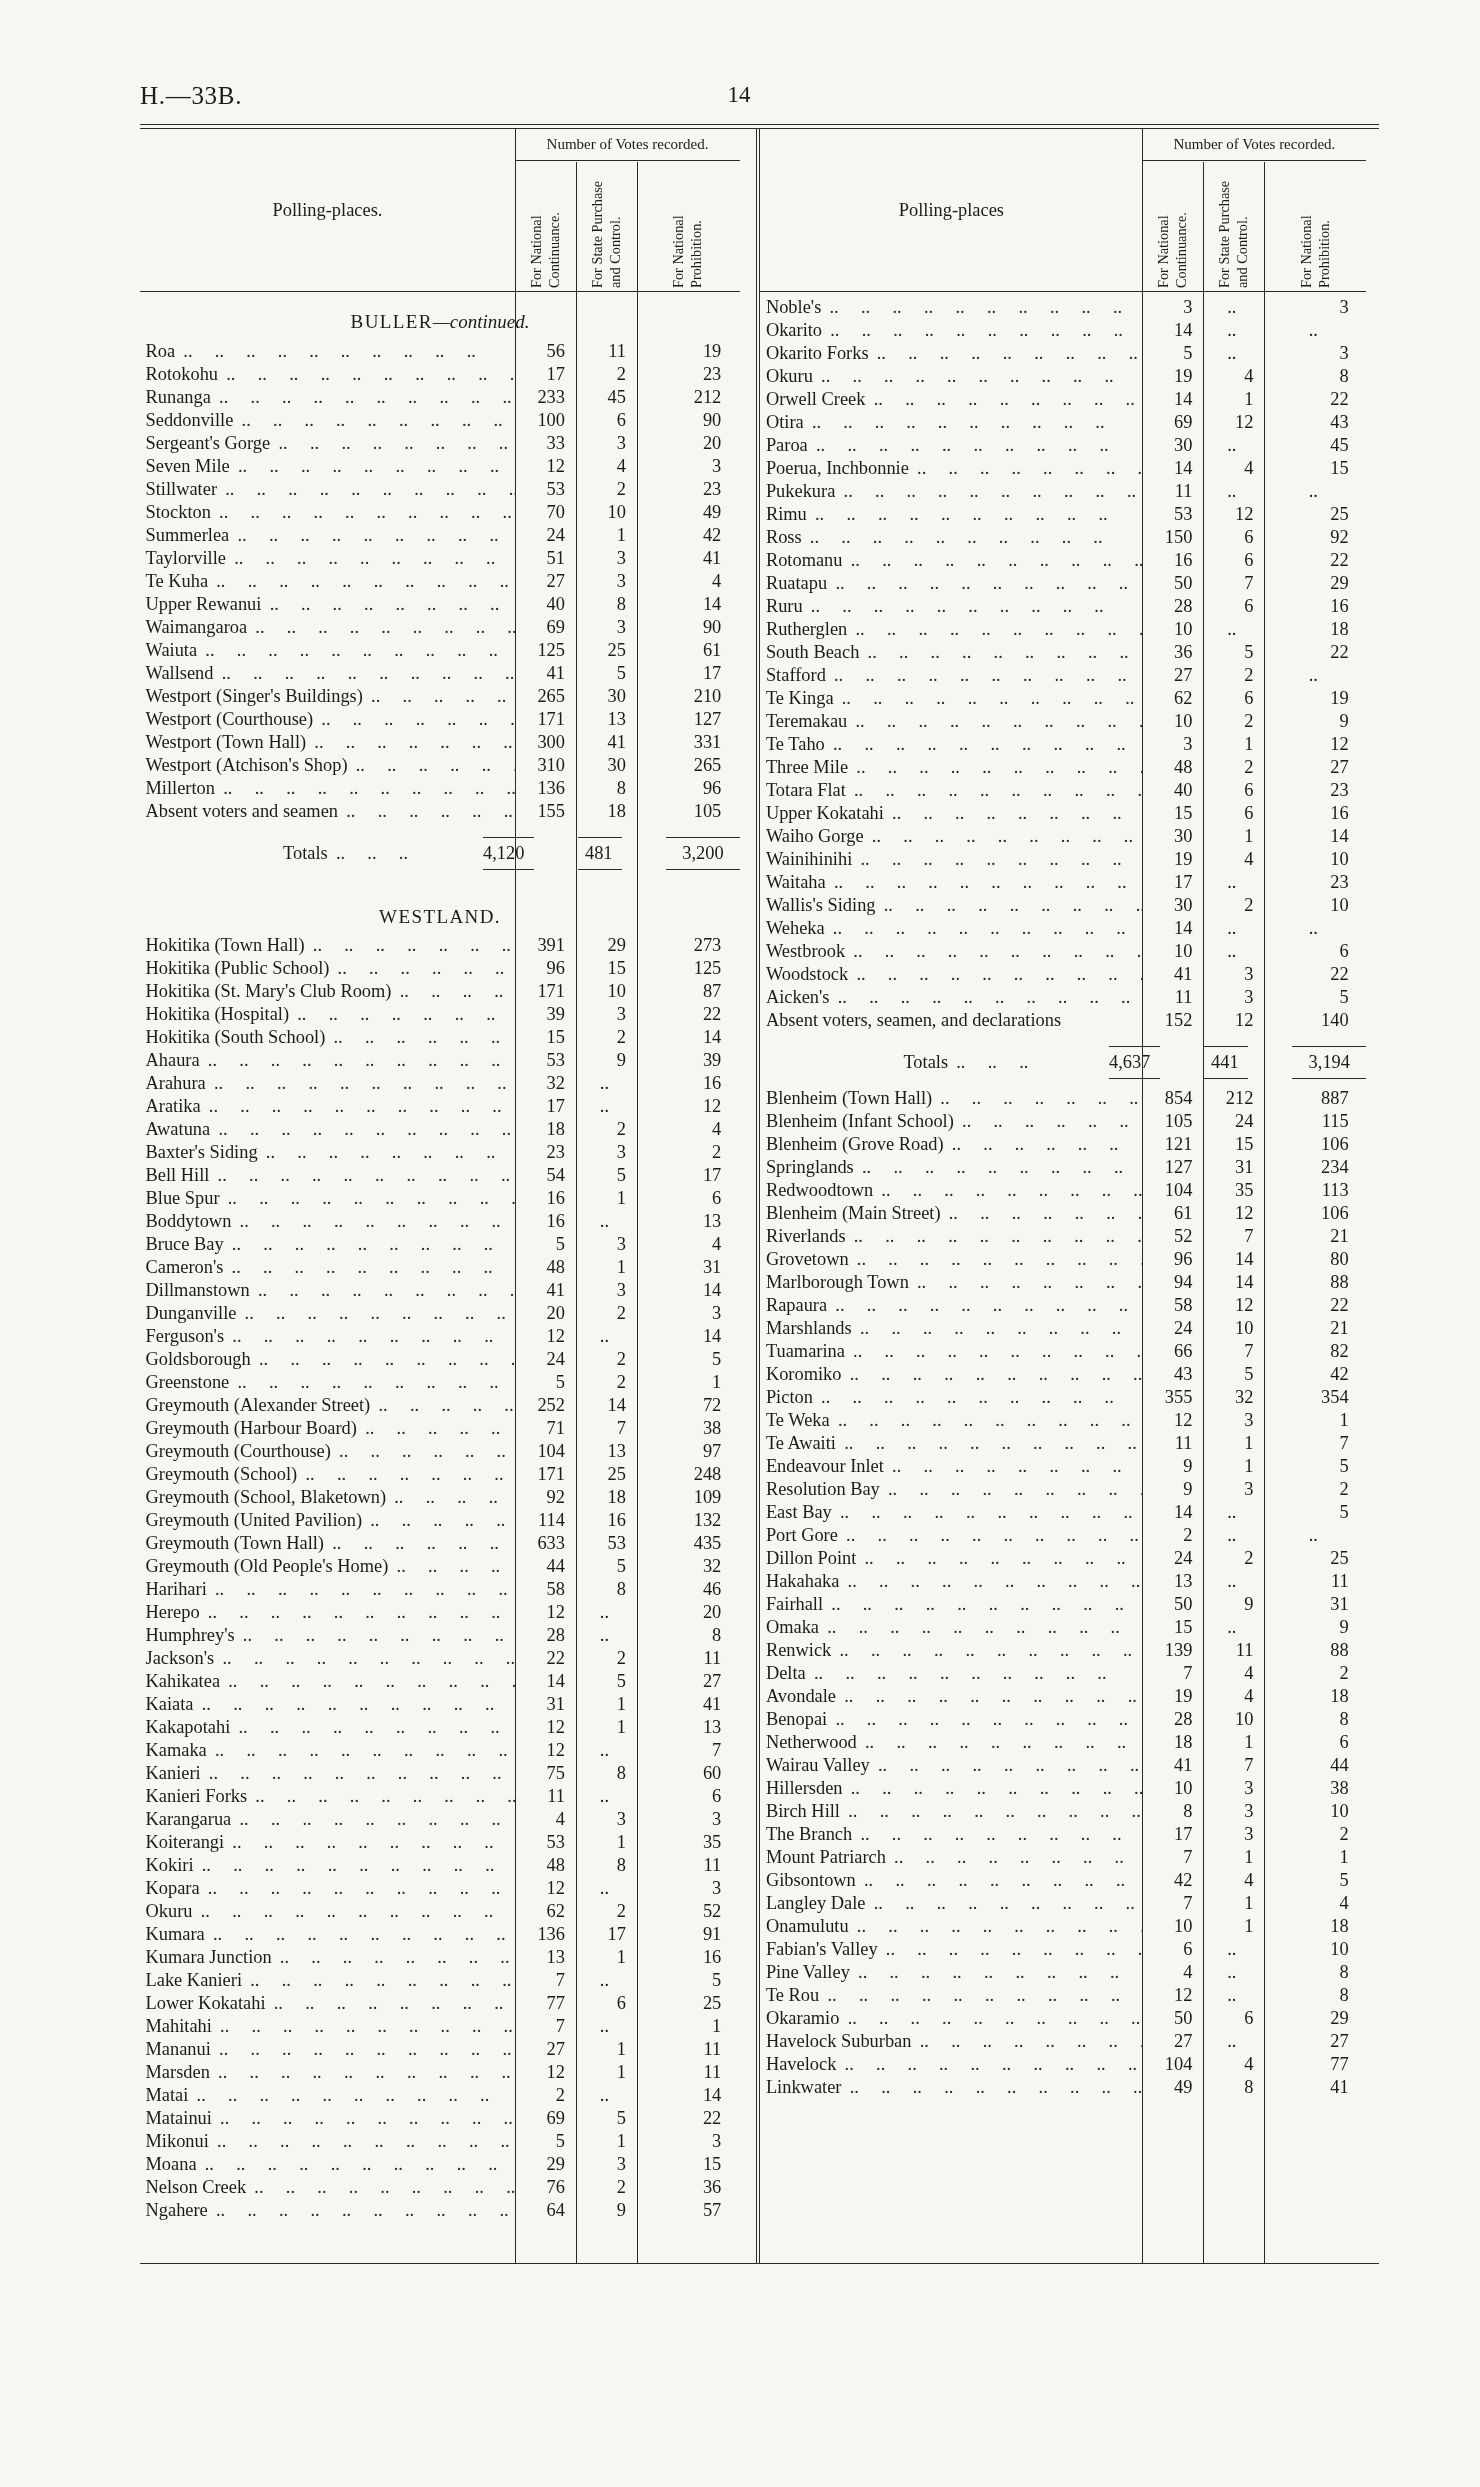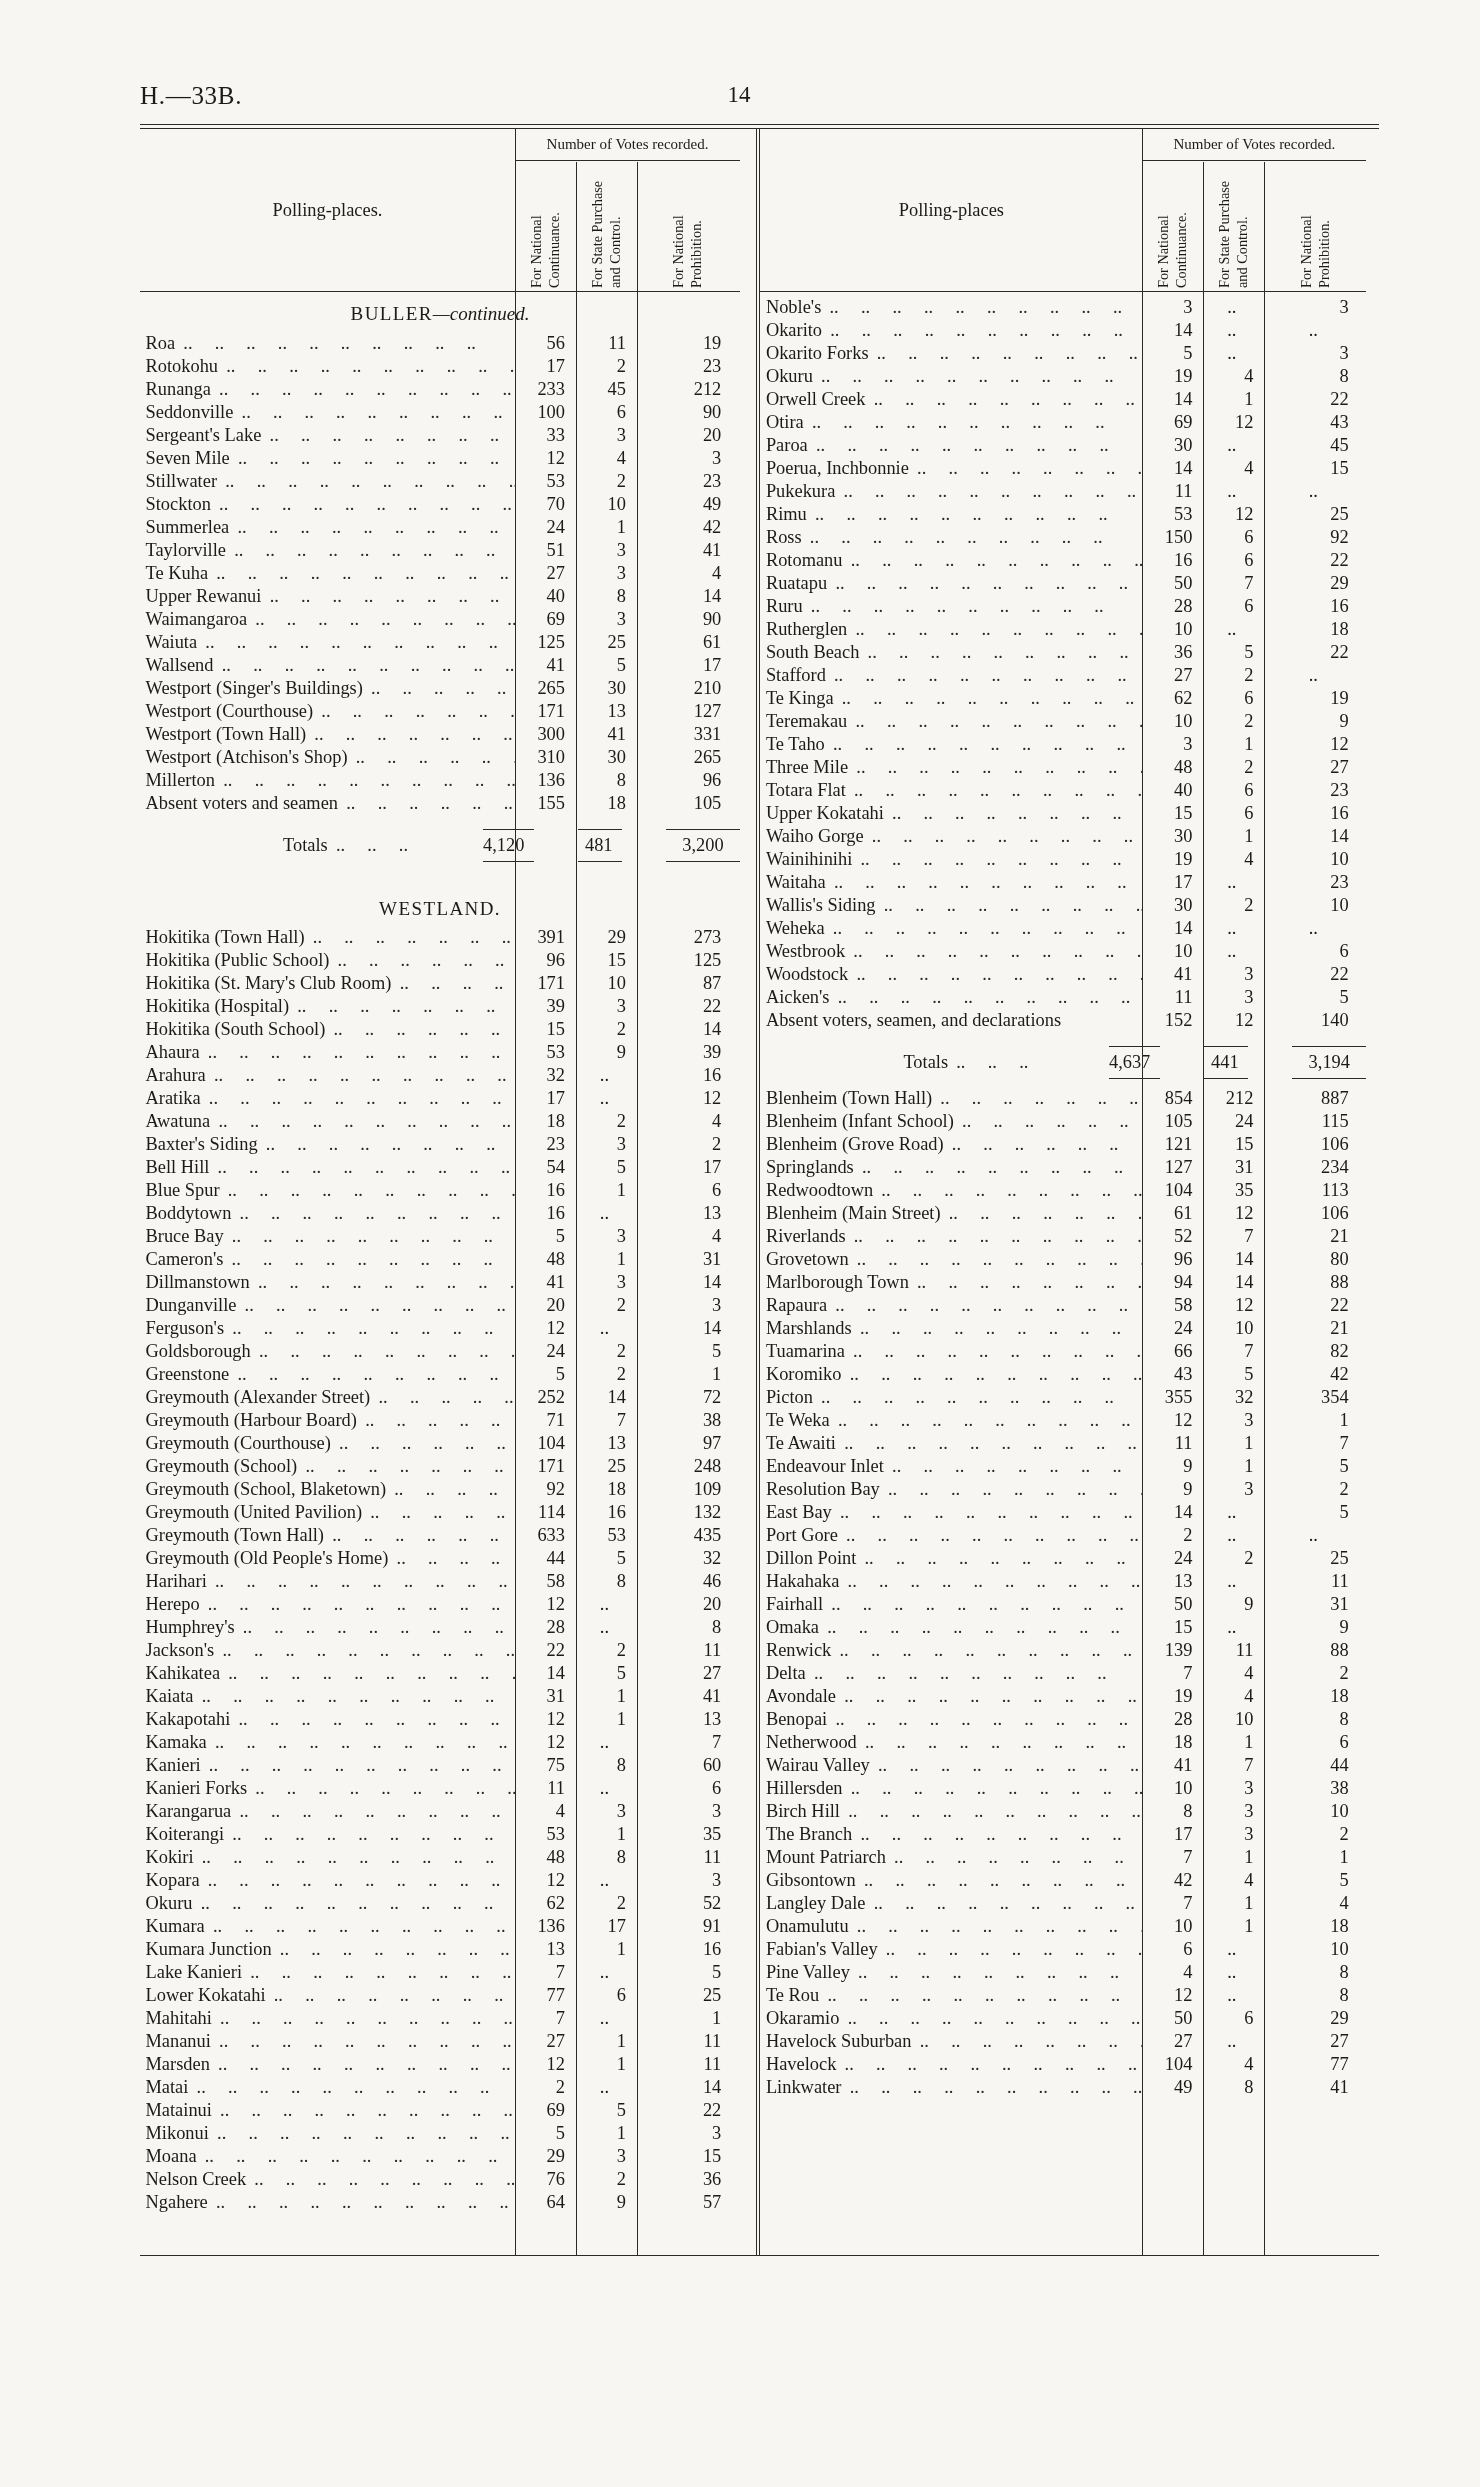--- a/index.html
+++ b/index.html
@@ -44,21 +44,21 @@
   .ph-votes { flex:1; display:flex; flex-direction:column; }
   .ph-votes-label { height:31px; border-bottom:1.4px solid #2a2a2a; display:flex; align-items:center; justify-content:center;
                     font-size:15px; text-align:center; padding:0 5px; }
   .ph-rots { flex:1; display:flex; }
   .rcell { display:flex; align-items:center; justify-content:center; }
   .rc1,.rc2 { width:61px; } .rc3 { width:102px; }
   .rot { writing-mode:vertical-rl; transform:rotate(180deg); font-size:14.3px; line-height:1.25; max-height:124px; text-align:left; }
 
   
   .pbody { padding-top:4.1px; padding-bottom:41px; }
-  .sect-head { text-align:center; font-size:19px; height:31px; line-height:31px; letter-spacing:1.4px; margin-top:2px; margin-bottom:2.7px; }
+  .sect-head { text-align:center; font-size:19px; height:31px; line-height:31px; letter-spacing:1.4px; margin-top:10px; margin-bottom:2.7px; }
   .sect-head + .prow { margin-top:1.4px; }
   .sect-head .sect-suffix { font-style:italic; letter-spacing:0; }
   .pbody .sect-head:not(:first-child) { margin-top:31px; }
 
   .prow { display:flex; height:23px; line-height:23px; font-size:18.4px; }
   .prow.wrap { height:auto; min-height:23px; }
   .c-name { display:flex; overflow:hidden; padding-left:5.5px; box-sizing:border-box; }
   .panel.left  .c-name { width:375px; }
   .panel.right .c-name { width:382px; }
   .nm { white-space:nowrap; }
@@ -149,21 +149,21 @@
             <div class="c-name">
               <span class="nm">Seddonville</span>
               <span class="leader"> .. .. .. .. .. .. .. .. .. ..</span>
             </div>
             <div class="c-v">100</div>
             <div class="c-v">6</div>
             <div class="c-v c-v3">90</div>
           </div>
           <div class="prow">
             <div class="c-name">
-              <span class="nm">Sergeant's Lake</span>
+              <span class="nm">Sergeant's Gorge</span>
               <span class="leader"> .. .. .. .. .. .. .. .. .. ..</span>
             </div>
             <div class="c-v">33</div>
             <div class="c-v">3</div>
             <div class="c-v c-v3">20</div>
           </div>
           <div class="prow">
             <div class="c-name">
               <span class="nm">Seven Mile</span>
               <span class="leader"> .. .. .. .. .. .. .. .. .. ..</span>

